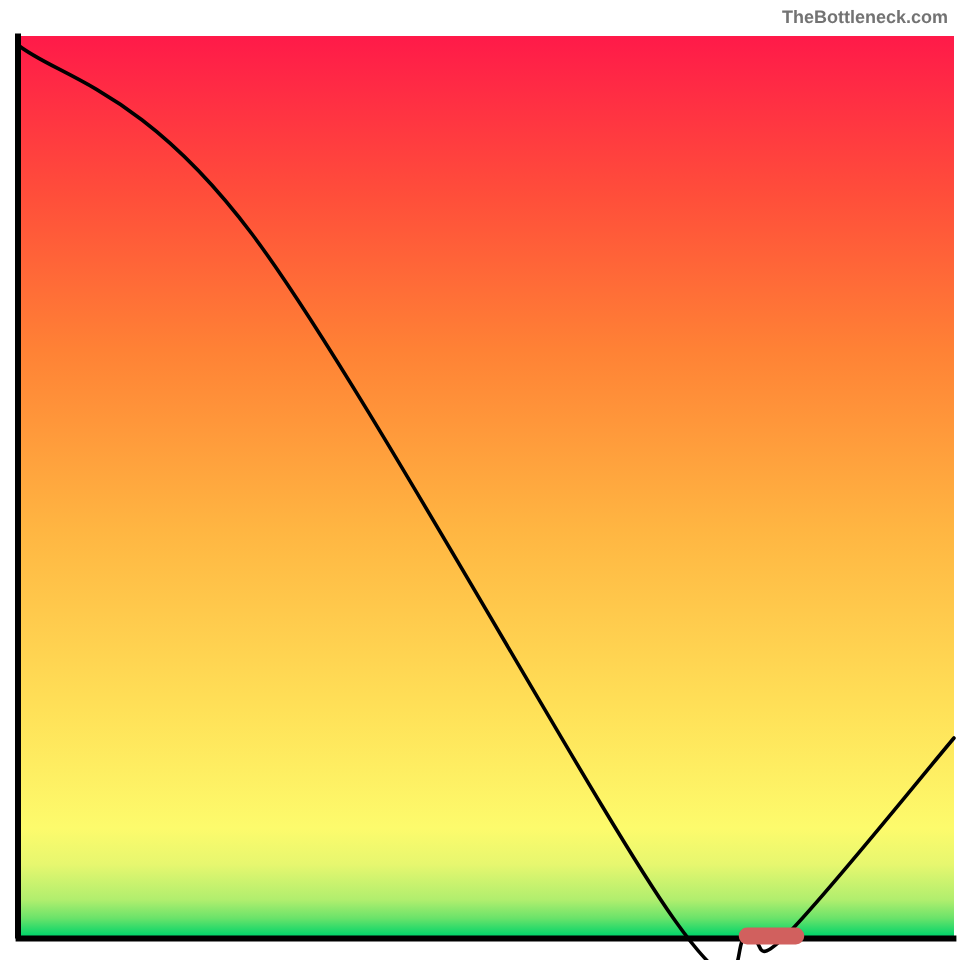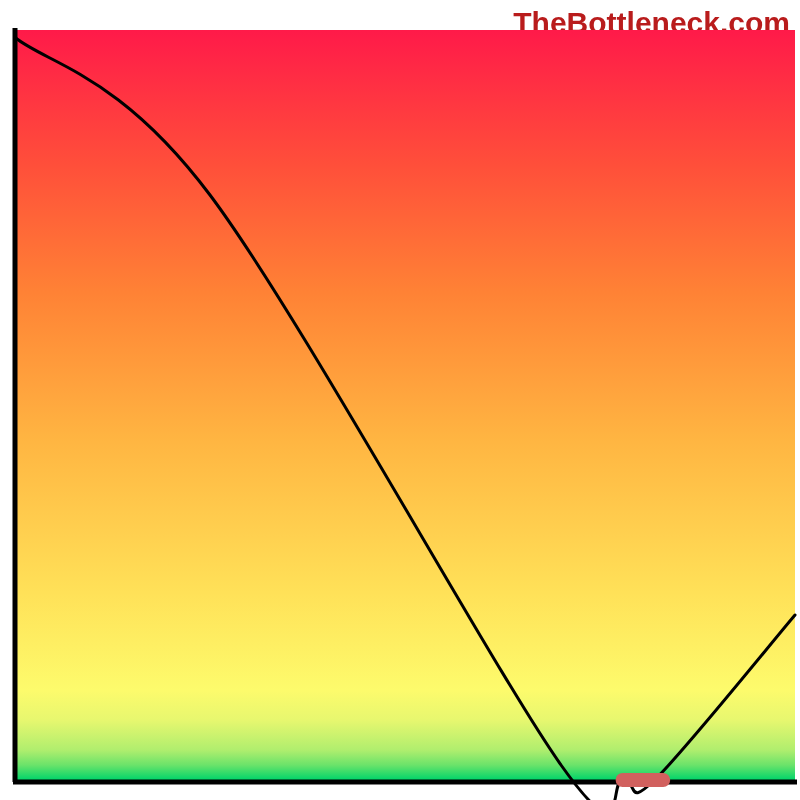--- a/index.html
+++ b/index.html
@@ -12,23 +12,23 @@
   }
   .container {
     position: relative;
     width: 800px;
     height: 800px;
   }
   .watermark {
     position: absolute;
     top: 6px;
     right: 10px;
-    font-size: 30px;
+    font-size: 15px;
     font-weight: 600;
-    color: #b91c1c;
+    color: #737373;
     letter-spacing: 0px;
   }
   svg.plot {
     position: absolute;
     top: 0;
     left: 0;
   }
 </style>
 </head>
 <body>

